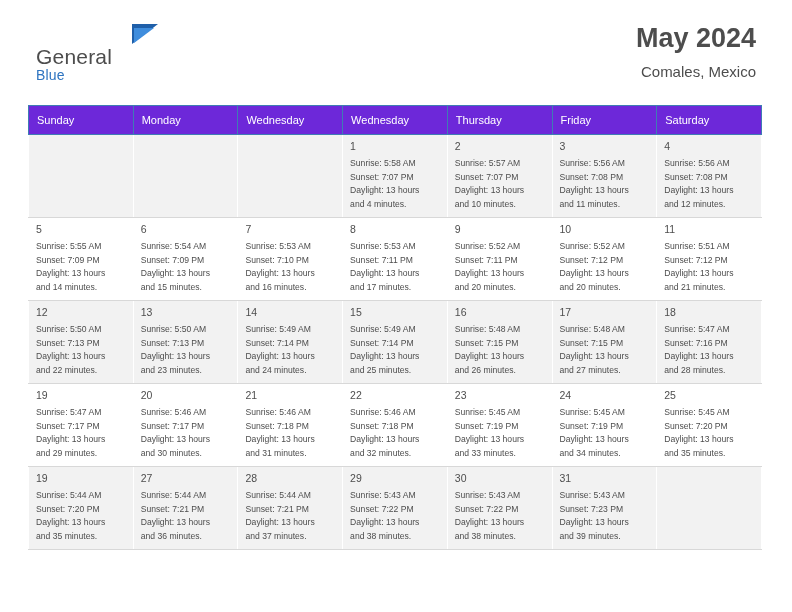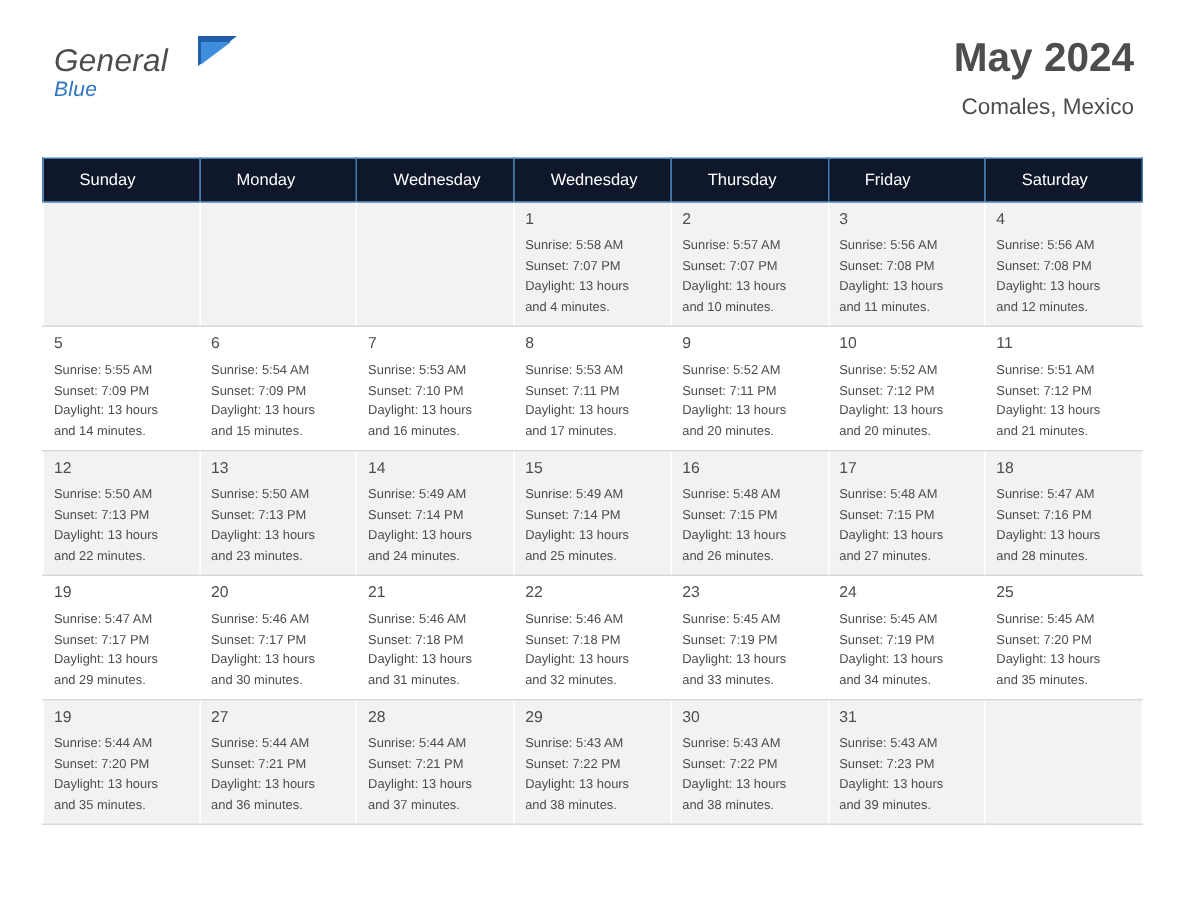--- a/index.html
+++ b/index.html
@@ -24,23 +24,22 @@
   
   .header {
     position: relative;
     height: 72px;
     padding-top: 28px;
     box-sizing: border-box;
   }
   .logo {
     position: absolute;
     left: 0;
-    top: 30px;
+    top: 46px;
     line-height: 1;
-    font-style: italic;
   }
   .logo-general {
     font-size: 21px;
     color: #4d4d4d;
     letter-spacing: 0.2px;
   }
   .logo-blue {
     display: block;
     font-size: 14px;
     color: #2e74c0;
@@ -93,26 +92,26 @@
   
   .calendar {
     position: absolute;
     left: 28px;
     top: 105px;
     width: 734px;
     border-collapse: collapse;
     table-layout: fixed;
   }
   .calendar th {
-    background: #0f172a;
+    background: #6d28d9;
     color: #ffffff;
     font-size: 11px;
     font-weight: normal;
     text-align: left;
-    padding: 5px 0 5px 24px;
+    padding: 5px 0 5px 8px;
     height: 18px;
     border: 1px solid #3f7cb4;
   }
   .calendar td {
     vertical-align: top;
     border: 1px solid #ffffff;
     border-bottom: 1px solid #d8d8d8;
     height: 82px;
     padding: 0;
   }

